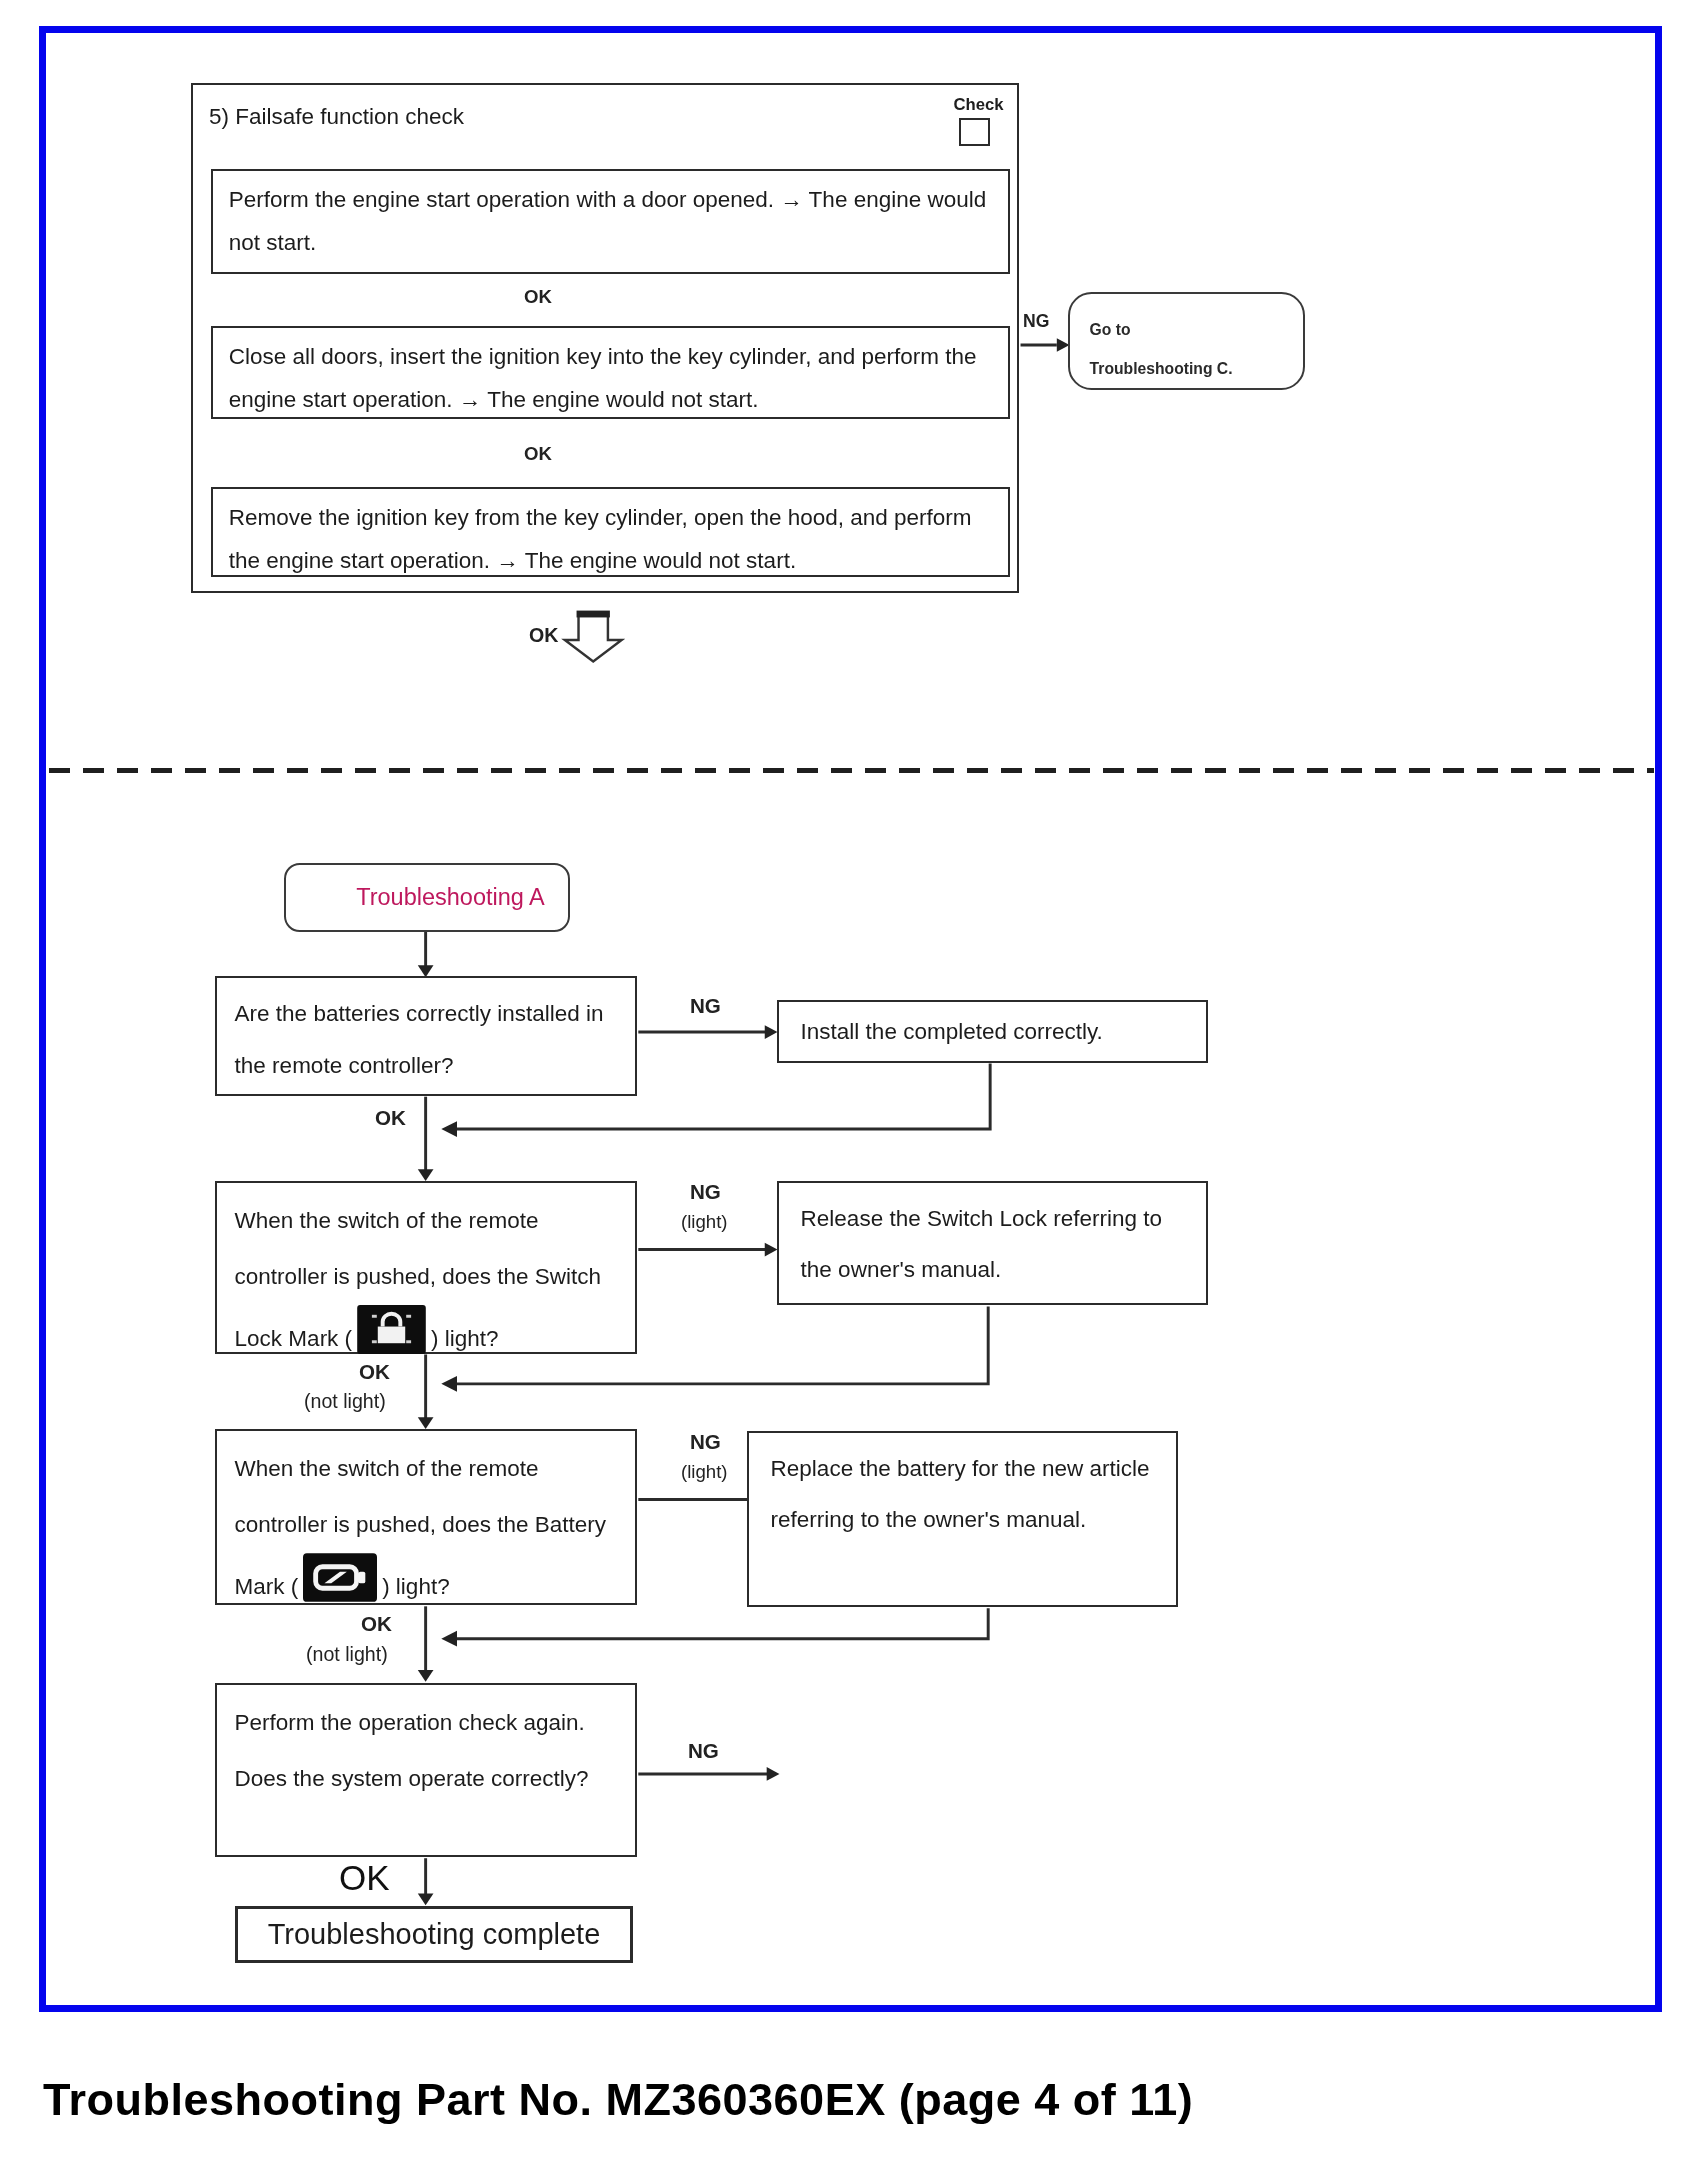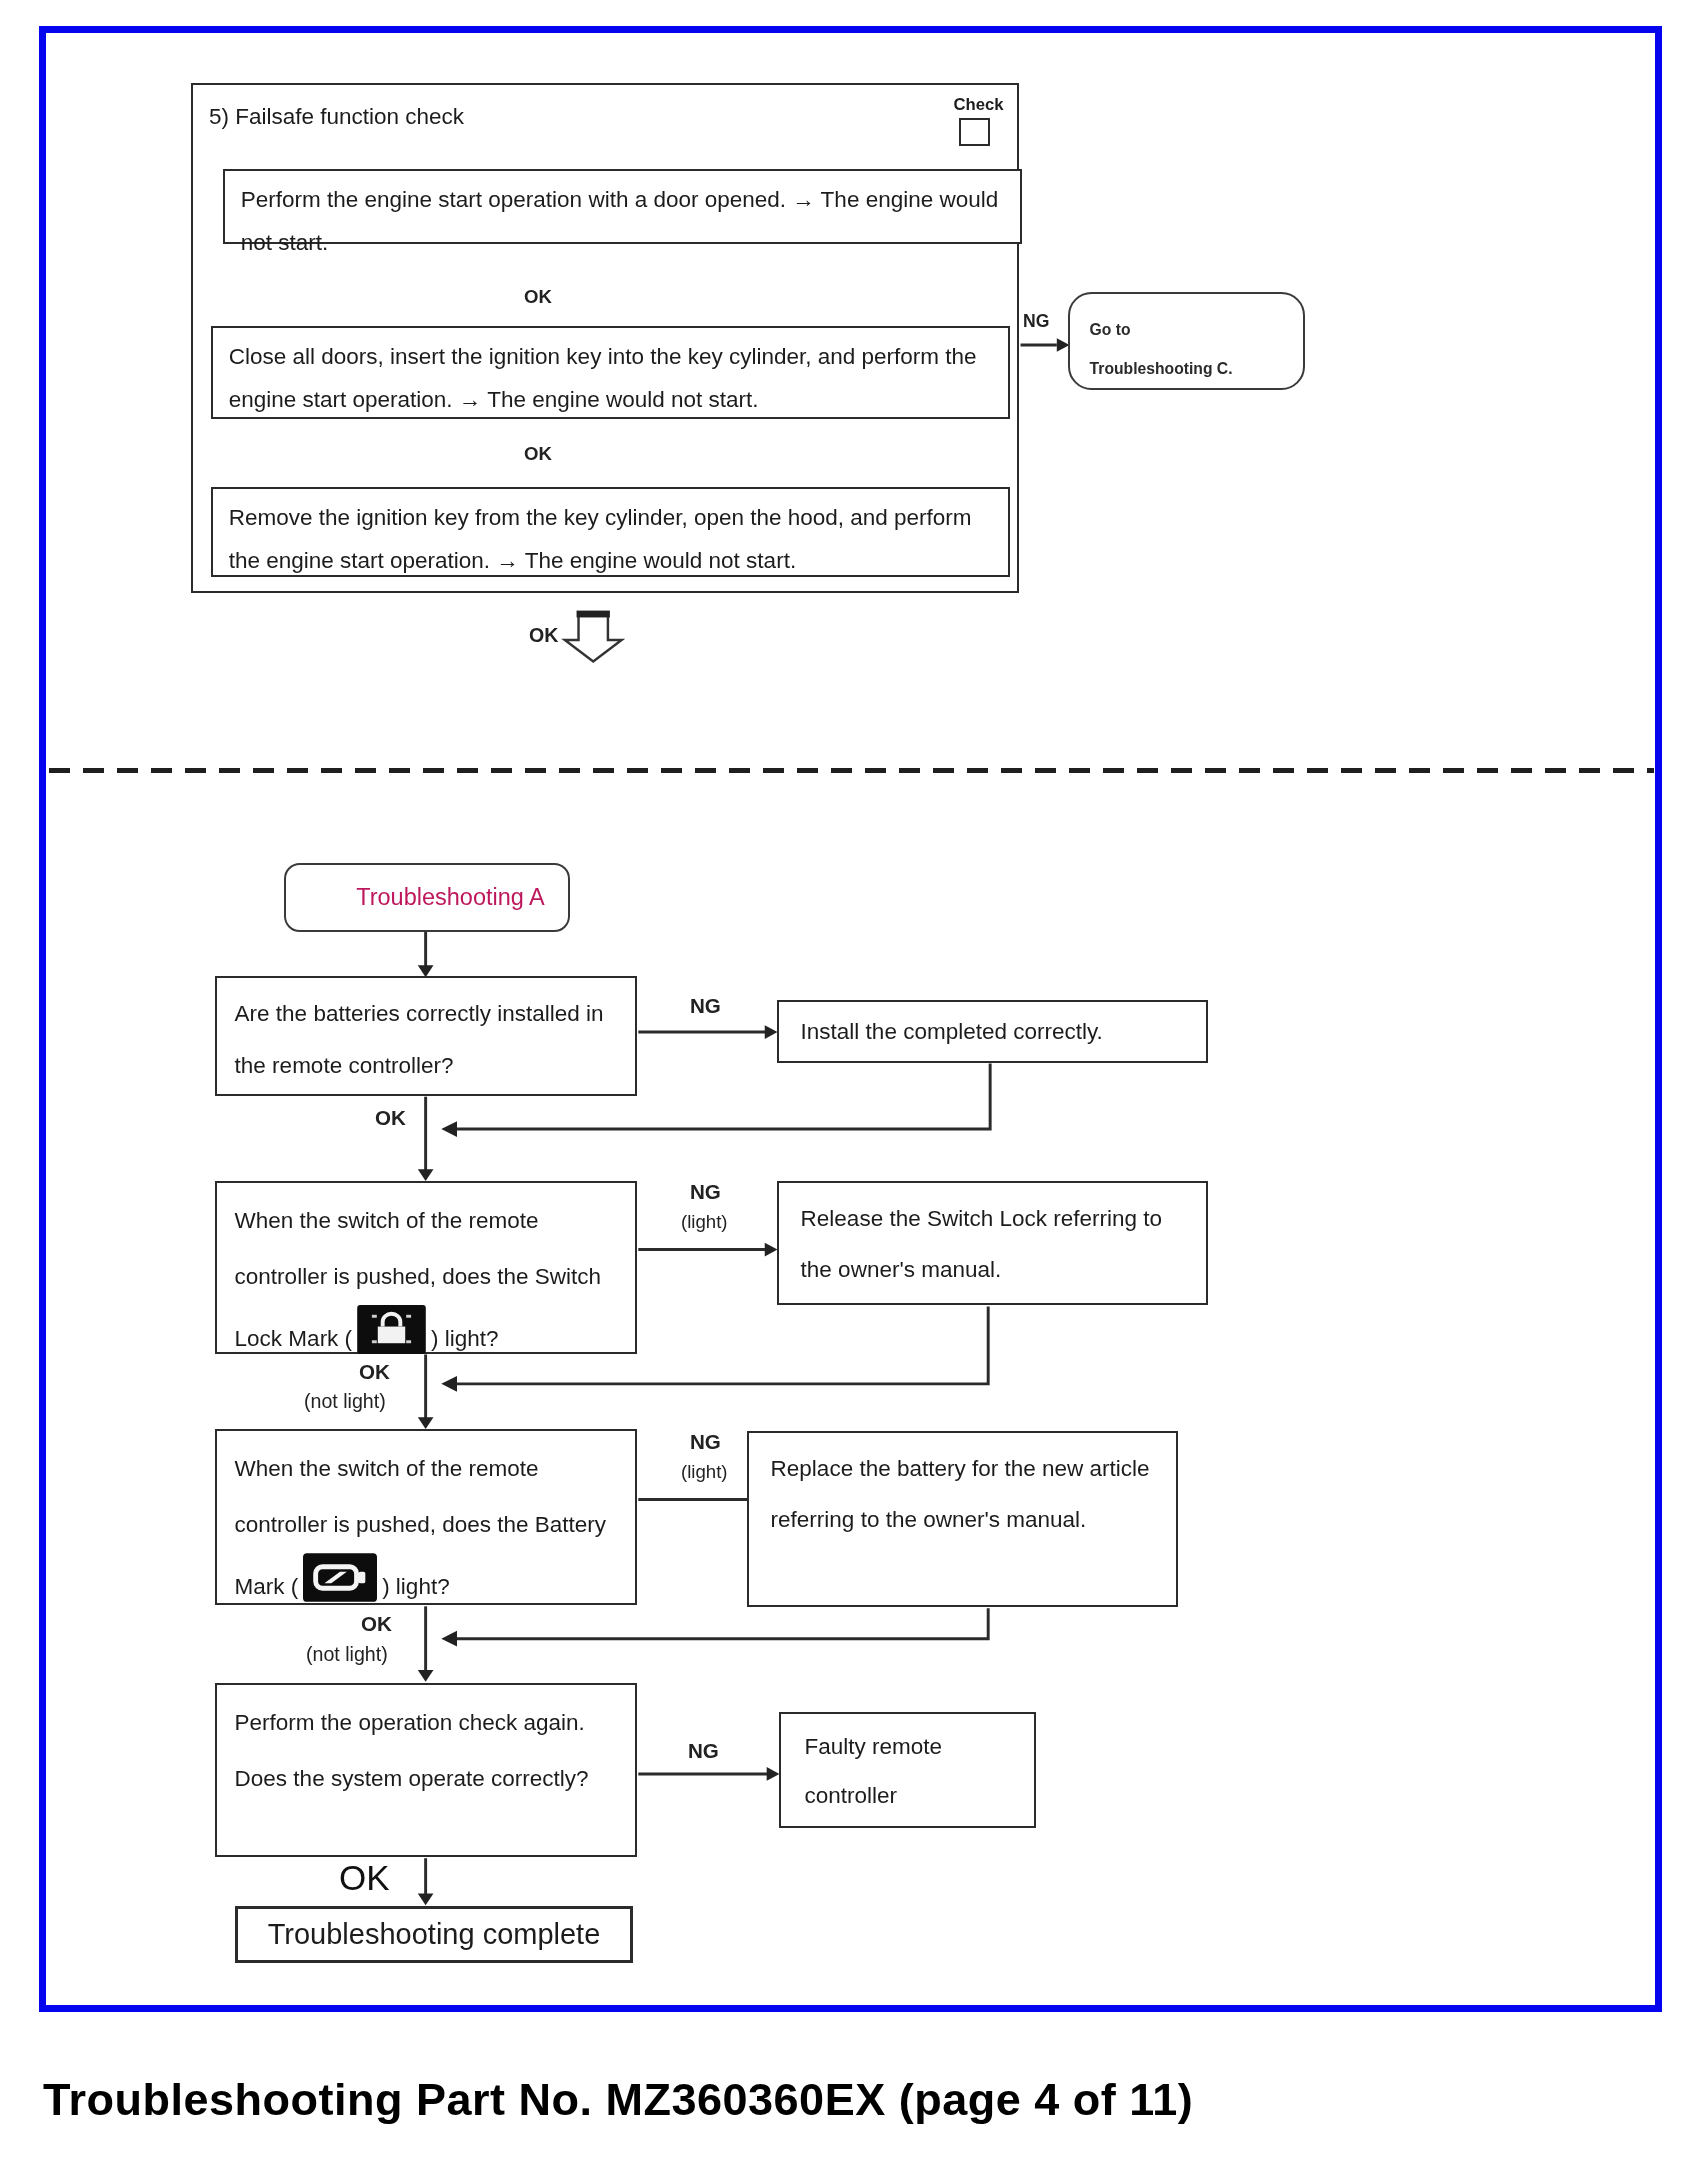--- a/index.html
+++ b/index.html
@@ -115,21 +115,21 @@
     </g>
   </svg>
 
   <div class="container-box" style="left:191px; top:83px; width:828px; height:510px;"></div>
 
   <div class="abs title" style="left:209px; top:104px;">5) Failsafe function check</div>
 
   <div class="abs check-lbl" style="left:943px; top:95px; width:71px; text-align:center;">Check</div>
   <div class="checkbox" style="left:959px; top:118px;"></div>
 
-  <div class="pbox" style="left:223px; top:169px; width:799px; height:75px;">Perform the engine start operation with a door opened. → The engine would not start.</div>
+  <div class="pbox" style="left:211px; top:169px; width:799px; height:105px;">Perform the engine start operation with a door opened. → The engine would not start.</div>
 
   <div class="lbl ok-lbl" style="left:524px; top:286px;">OK</div>
 
   <div class="pbox" style="left:211px; top:326px; width:799px; height:93px;">Close all doors, insert the ignition key into the key cylinder, and perform the engine start operation. → The engine would not start.</div>
 
   <div class="lbl ok-lbl" style="left:524px; top:443px;">OK</div>
 
   <div class="pbox" style="left:211px; top:487px; width:799px; height:90px;">Remove the ignition key from the key cylinder, open the hood, and perform the engine start operation. → The engine would not start.</div>
 
   <div class="lbl ng-lbl" style="left:1023px; top:311px; font-size:17.6px;">NG</div>
@@ -188,21 +188,20 @@
 
   <div class="rbox" style="left:747px; top:1431px; width:431px; height:176px;">Replace the battery for the new article referring to the owner's manual.</div>
 
   <div class="lbl ok-lbl" style="left:361px; top:1612px; font-size:20.6px;">OK</div>
   <div class="lbl sub-lbl" style="left:306px; top:1643px; font-size:19.6px;">(not light)</div>
 
   <div class="qbox" style="left:215px; top:1683px; width:422px; height:174px; line-height:56px;">Perform the operation check again. Does the system operate correctly?</div>
 
   <div class="lbl ng-lbl" style="left:688px; top:1739px;">NG</div>
 
-  <div class="rbox" style="left:779px; top:1712px; width:257px; height:116px; line-height:49px; padding:7.8px 23.5px;">Faulty remote controller</div>
 
   <div class="lbl" style="left:339px; top:1858px; font-size:35px; color:#111;">OK</div>
 
   <div class="pbox center-text" style="left:235px; top:1906px; width:398px; height:57px; padding:0; font-size:29px; border-width:3.9px;">Troubleshooting complete</div>
 
   <div class="caption">Troubleshooting Part No. MZ360360EX (page 4 of 11)</div>
 
 </div>
 
 

